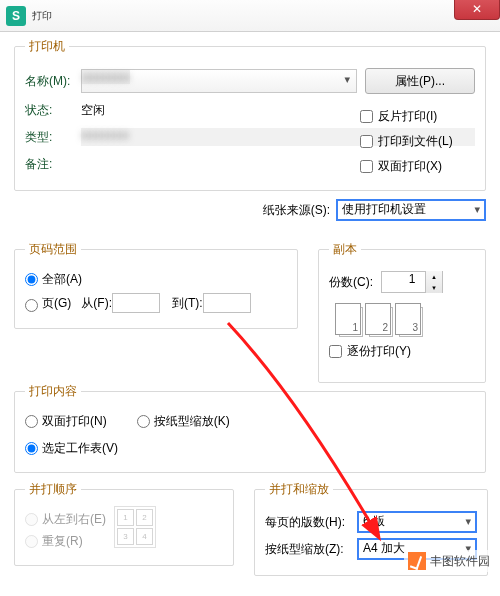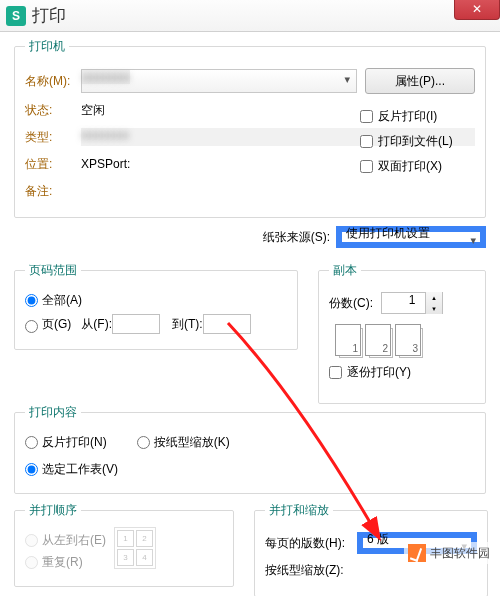--- a/index.html
+++ b/index.html
@@ -1,55 +1,55 @@
 <!DOCTYPE html>
 <html><head>
 <meta charset="utf-8">
 <style>
 *{box-sizing:border-box;margin:0;padding:0;font-family:"Microsoft YaHei","SimSun",sans-serif;font-size:12px}
 body{width:500px;height:596px;background:#fff;position:relative;overflow:hidden}
 .titlebar{height:32px;background:linear-gradient(#fdfdfd,#f3f3f3);border-bottom:1px solid #d0d0d0;display:flex;align-items:center;padding:0 0 0 6px;position:relative}
 .app-icon{width:20px;height:20px;background:#1aad8e;border-radius:3px;display:flex;align-items:center;justify-content:center;color:#fff;font-weight:bold;font-size:12px;margin-right:6px}
-.title-text{font-size:17px;color:#333}
+.title-text{font-size:10px;color:#333}
 .close-btn{position:absolute;right:0;top:-2px;width:46px;height:22px;background:linear-gradient(#d9545b,#c8373f);border:1px solid #9b2b31;border-top:none;border-radius:0 0 4px 4px;display:flex;align-items:center;justify-content:center;color:#fff;font-size:13px}
 .content{padding:6px 14px 0 14px}
 fieldset{border:1px solid #d9d9d9;border-radius:2px;padding:8px 10px 10px 10px;margin-bottom:8px}
-legend{padding:0 4px;font-size:12px;color:#0f766e}
+legend{padding:0 4px;font-size:12px;color:#a16207}
 .row{display:flex;align-items:center;margin:5px 0;min-height:22px}
-.lbl{width:56px;color:#a16207}
+.lbl{width:56px;color:#14532d}
 .name-select{flex:1;height:24px;border:1px solid #c8c8c8;background:linear-gradient(#fff,#f2f2f2);margin-right:8px;position:relative}
 .name-select::after{content:"▾";position:absolute;right:6px;top:3px;font-size:11px;color:#555}
 .btn{height:26px;border:1px solid #adadad;background:linear-gradient(#f7f7f7,#e6e6e6);border-radius:3px;padding:0 16px;cursor:pointer;display:inline-flex;align-items:center;justify-content:center}
 .btn-wide{width:110px}
 .check-row{display:flex;align-items:center;margin:4px 0}
 .check-row input{margin-right:5px}
 .printer-right{position:absolute;left:360px;top:100px}
 .printer-right .check-row{margin:8px 0}
-.src-row{display:flex;align-items:center;justify-content:flex-end;margin:4px 0 14px 0}
-.select{height:22px;border:6px solid #3b82f6;background:#fff;padding:0 4px 0 4px;position:relative;display:inline-flex;align-items:flex-end;min-width:120px}
+.src-row{display:flex;align-items:center;justify-content:flex-end;margin:4px 0 20px 0}
+.select{height:22px;border:2px solid #3b82f6;background:#fff;padding:0 4px 0 4px;position:relative;display:inline-flex;align-items:flex-start;min-width:120px}
 .select::after{content:"▾";position:absolute;right:4px;top:2px;font-size:11px;color:#555}
 .two-col{display:flex;gap:20px}
 .col-l{flex:1}
 .col-r{width:168px}
 .radio-row{display:flex;align-items:center;margin:5px 0}
 .radio-row input{margin-right:4px}
 .inline-input{width:48px;height:20px;border:1px solid #c0c0c0;padding:0 2px}
 .spin{width:62px;height:22px;border:1px solid #c0c0c0;text-align:center;position:relative;display:inline-block}
 .spin::after{content:"▴\A▾";white-space:pre;position:absolute;right:0;top:-1px;width:16px;height:22px;border-left:1px solid #c0c0c0;font-size:7px;line-height:11px;text-align:center;background:linear-gradient(#f7f7f7,#e6e6e6)}
 .copies-preview{display:flex;gap:4px;margin:10px 0 8px 6px}
 .page-icon{width:26px;height:32px;border:1px solid #999;position:relative;background:#fff}
 .page-icon::before{content:"";position:absolute;left:3px;top:3px;right:-3px;bottom:-3px;border:1px solid #bbb;background:#fff;z-index:-1}
 .page-icon span{position:absolute;right:2px;bottom:1px;font-size:10px;color:#666}
 .order-preview{width:42px;height:42px;border:1px solid #ccc;display:grid;grid-template-columns:1fr 1fr;grid-template-rows:1fr 1fr;padding:2px;gap:2px;margin-left:8px;opacity:.6}
 .order-preview div{border:1px solid #bbb;font-size:8px;display:flex;align-items:center;justify-content:center;color:#999}
 .disabled{color:#9a9a9a}
 .disabled input{opacity:.6}
 .arrow{position:absolute;left:218px;top:318px;width:180px;height:230px;pointer-events:none;z-index:10}
 .blur{color:transparent;text-shadow:0 0 6px rgba(120,120,120,.9);background:rgba(200,200,200,.25);flex:1;height:18px}
-.watermark{position:absolute;right:6px;bottom:32px;display:flex;align-items:flex-end;gap:4px;font-size:13px;color:#444;z-index:20;background:rgba(255,255,255,.7);padding:2px 4px}
+.watermark{position:absolute;right:6px;bottom:24px;display:flex;align-items:flex-end;gap:4px;font-size:13px;color:#444;z-index:20;background:rgba(255,255,255,.7);padding:2px 4px}
 .wm-icon{width:18px;height:18px;background:#ff7a2d;position:relative}
 .wm-icon::after{content:"";position:absolute;left:4px;top:3px;width:6px;height:12px;border:2px solid #fff;border-left:none;border-top:none;transform:rotate(20deg)}
 </style>
 </head>
 <body>
 
 <div class="titlebar">
   <div class="app-icon">S</div>
   <span class="title-text">打印</span>
   <div class="close-btn">
@@ -68,24 +68,20 @@
       </div>
       <button class="btn btn-wide">属性(P)...</button>
     </div>
     <div class="row">
       <span class="lbl">状态:</span>
       <span>空闲</span>
     </div>
     <div class="row">
       <span class="lbl">类型:</span>
       <span class="blur">xxxxxxxx</span>
-    </div>
-    <div class="row">
-      <span class="lbl">位置:</span>
-      <span>XPSPort:</span>
     </div>
     <div class="row">
       <span class="lbl">备注:</span>
     </div>
     <div class="printer-right">
       <label class="check-row">
           <input type="checkbox" style="">
           <span>反片打印(I)</span>
         </label>
       <label class="check-row">
@@ -150,21 +146,21 @@
           </label>
       </fieldset>
     </div>
   </div>
 
   <fieldset>
     <legend>打印内容</legend>
     <div style="display:flex;gap:30px">
       <label class="radio-row">
           <input type="radio" name="cnt" style="">
-          <span>反片打印(N)</span>
+          <span>双面打印(N)</span>
         </label>
       <label class="radio-row">
           <input type="radio" name="cnt" style="">
           <span>按纸型缩放(K)</span>
         </label>
     </div>
     <label class="radio-row">
         <input type="radio" name="cnt" checked="" style="">
         <span>选定工作表(V)</span>
       </label>
@@ -198,20 +194,23 @@
       <fieldset>
         <legend>并打和缩放</legend>
         <div class="row">
           <span style="width:92px">每页的版数(H):</span>
           <div class="select">
               <span>6 版</span>
             </div>
         </div>
         <div class="row">
           <span style="width:92px">按纸型缩放(Z):</span>
+          <div class="select">
+              <span>A4 加大</span>
+            </div>
         </div>
       </fieldset>
     </div>
   </div>
 
 </div>
 
 <svg class="arrow" viewBox="0 0 180 230">
   <defs>
       <marker id="ah" markerWidth="10" markerHeight="10" refX="6" refY="3" orient="auto">

